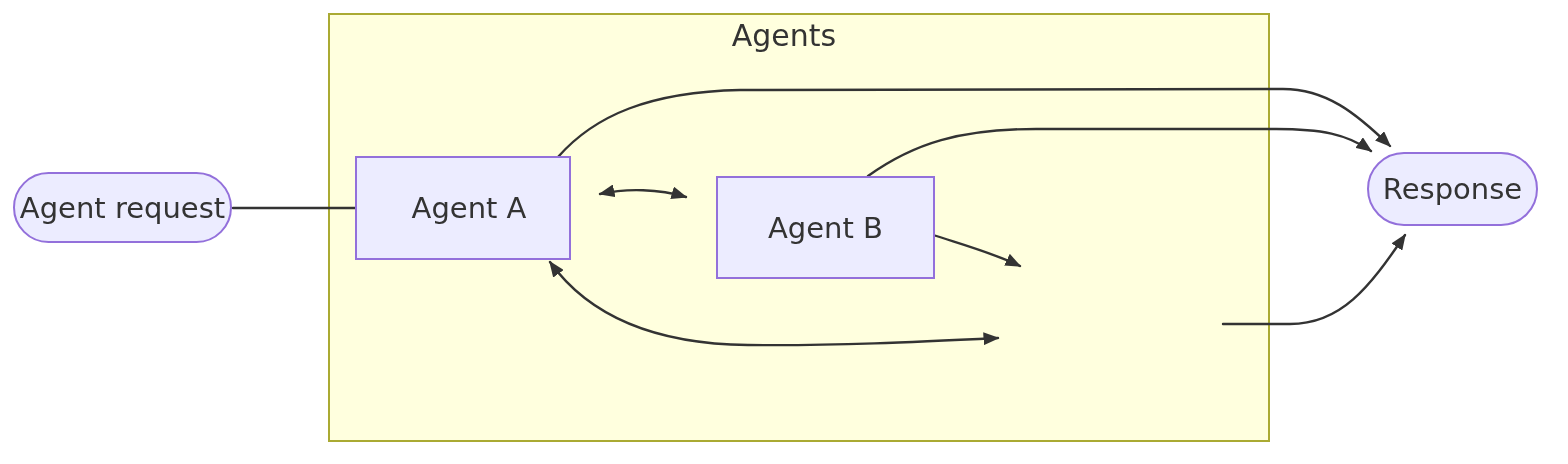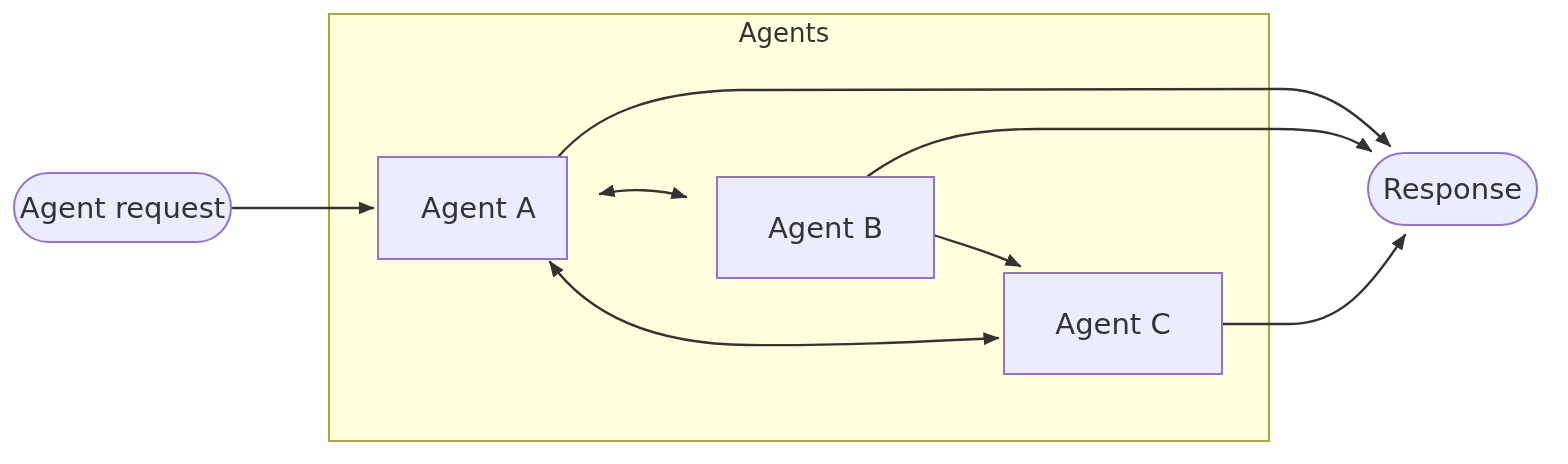--- a/index.html
+++ b/index.html
@@ -26,21 +26,21 @@
     background: var(--cluster-fill, #FFFFDE);
     border: 2.5px solid var(--cluster-border, #AAAA33);
     z-index: 1;
   }
   .cluster-label {
     position: absolute;
     left: 0;
     top: 18px;
     width: 100%;
     text-align: center;
-    font-size: 26px;
+    font-size: 30px;
     color: var(--text, #333333);
     z-index: 2;
   }
   
   svg.edge-layer {
     position: absolute;
     inset: 0;
     width: 1568px;
     height: 464px;
     z-index: 2;
@@ -65,21 +65,21 @@
     color: var(--text, #333333);
     font-size: 29px;
     display: flex;
     align-items: center;
     justify-content: center;
     white-space: nowrap;
     z-index: 3;
   }
   .node.stadium { border-radius: 999px; }
   .node-user-request { left: 13px;  top: 172px; width: 219px; height: 71px; }
-  .node-agent-a      { left: 377px; top: 156px; width: 191px; height: 104px; padding-left: 12px; }
+  .node-agent-a      { left: 355px; top: 156px; width: 216px; height: 104px; padding-left: 12px; }
   .node-agent-b      { left: 690px; top: 176px; width: 219px; height: 103px; margin-left: 26px; }
   .node-agent-c      { left: 1003px; top: 272px; width: 220px; height: 103px; }
   .node-response     { left: 1367px; top: 152px; width: 171px; height: 74px; }
 </style>
 </head>
 <body>
 
 <div class="canvas">
 
   <div class="cluster"></div>
@@ -106,17 +106,16 @@
 
     <path class="edge" d="M 1223 324 L 1290 324 C 1341 324, 1369 288, 1405 235" marker-end="url(#arrow)"></path>
   </svg>
 
   <div class="node stadium node-user-request">Agent request</div>
 
   <div class="node node-agent-a">Agent A</div>
 
   <div class="node node-agent-b">Agent B</div>
 
-  <div class="node node-agent-c">Agent C</div>
 
   <div class="node stadium node-response">Response</div>
 
 </div>
 
 </body></html>

